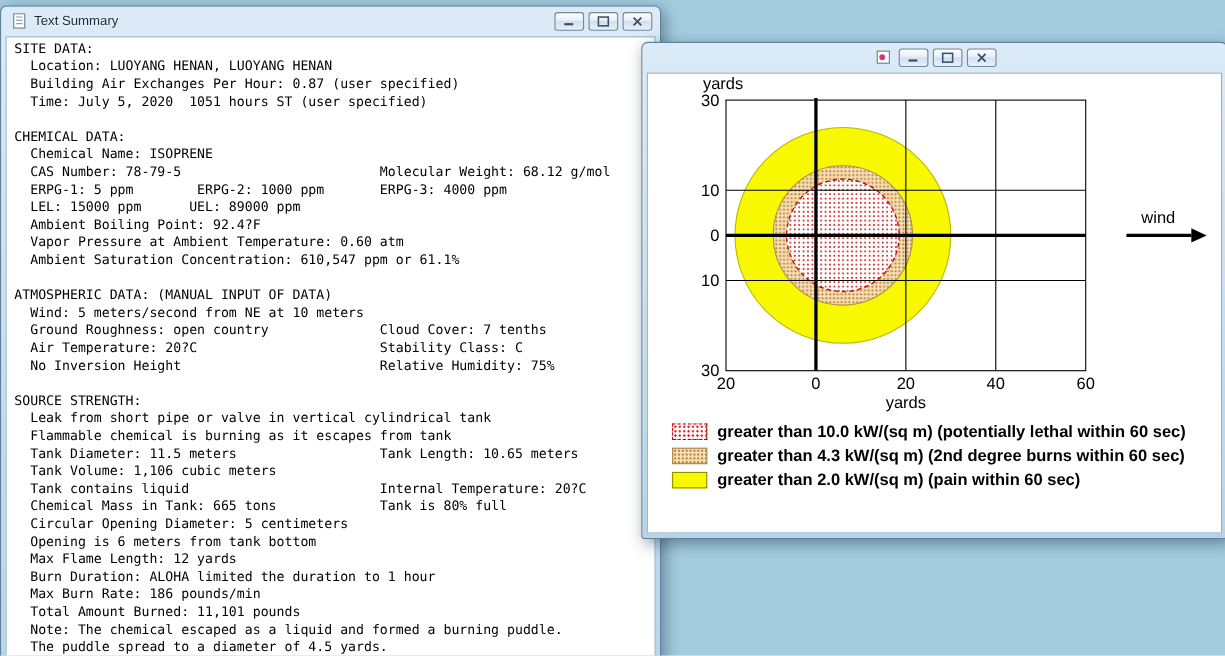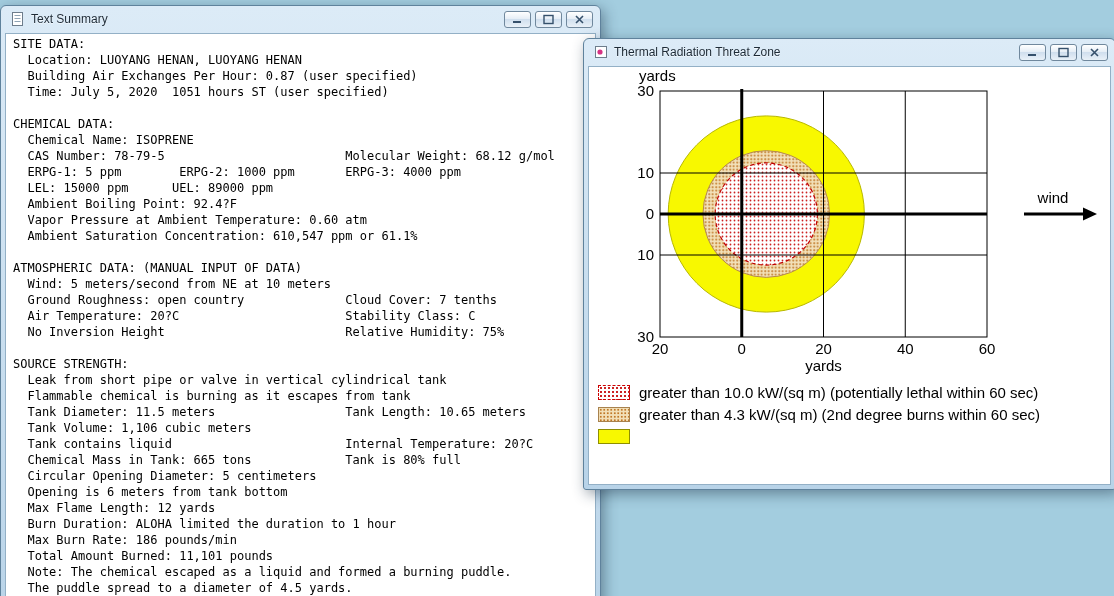--- a/index.html
+++ b/index.html
@@ -25,21 +25,21 @@
   #text-summary-window .window-body{bottom:auto;height:586px;}
 
   
   .summary-text{margin:0;padding:2px 4px 8px 7px;
                 font-family:"DejaVu Sans Mono","Liberation Mono",monospace;
                 font-size:12px;line-height:16px;color:#000;white-space:pre;}
 
   
   #threat-svg{display:block;}
   #threat-svg text{font-family:"Liberation Sans",sans-serif;font-size:15px;fill:#000;}
-  .legend{padding:4px 0 0 9px;}
+  .legend{padding:4px 0 0 22px;font-weight:bold;}
   .legend-row{display:flex;align-items:center;height:22px;font-size:15px;color:#000;}
   .swatch{width:32px;height:15px;margin-right:9px;flex:0 0 auto;box-sizing:border-box;}
   .swatch.red-dotted{background-color:#fff;
       background-image:radial-gradient(circle,#cc2222 0.9px,transparent 1.2px);
       background-size:4px 4px;border:1px dashed #cc0000;}
   .swatch.tan-dotted{background-color:#f2e0b8;
       background-image:radial-gradient(circle,#c07828 1px,transparent 1.3px);
       background-size:3.5px 3.5px;border:1px solid #a8824e;}
   .swatch.yellow-solid{background:#f8f800;border:1px solid #8f8f00;}
 </style>
@@ -117,21 +117,20 @@
   </div>
 
   <div class="window" id="threat-window" style="left:583px;top:38px;width:531px;height:450px;">
     <div class="titlebar">
       <span class="win-icon">
         <svg width="14" height="14" viewBox="0 0 14 14">
           <rect x="1.5" y="1.5" width="11" height="11" fill="#ffffff" stroke="#6d7d8c"></rect>
           <circle cx="6" cy="7" r="2.6" fill="#d63384"></circle>
         </svg>
       </span>
-      <span class="title">Thermal Radiation Threat Zone</span>
       <span class="win-controls">
         <button class="win-btn">
           <svg width="13" height="9" viewBox="0 0 13 9">
               <rect x="2" y="6" width="8" height="2" fill="#35506b"></rect>
             </svg>
         </button>
         <button class="win-btn">
           <svg width="13" height="11" viewBox="0 0 13 11">
               <rect x="2" y="1.5" width="9" height="8" fill="none" stroke="#35506b" stroke-width="1.4"></rect>
             </svg>
@@ -185,18 +184,19 @@
           <div class="legend-row">
             <span class="swatch red-dotted"></span>
             <span class="legend-label">greater than 10.0 kW/(sq m) (potentially lethal within 60 sec)</span>
           </div>
           <div class="legend-row">
             <span class="swatch tan-dotted"></span>
             <span class="legend-label">greater than 4.3 kW/(sq m) (2nd degree burns within 60 sec)</span>
           </div>
           <div class="legend-row">
             <span class="swatch yellow-solid"></span>
+            <span class="legend-label">greater than 2.0 kW/(sq m) (pain within 60 sec)</span>
           </div>
         </div>
     </div>
   </div>
 
 </div>
 
 </body></html>

